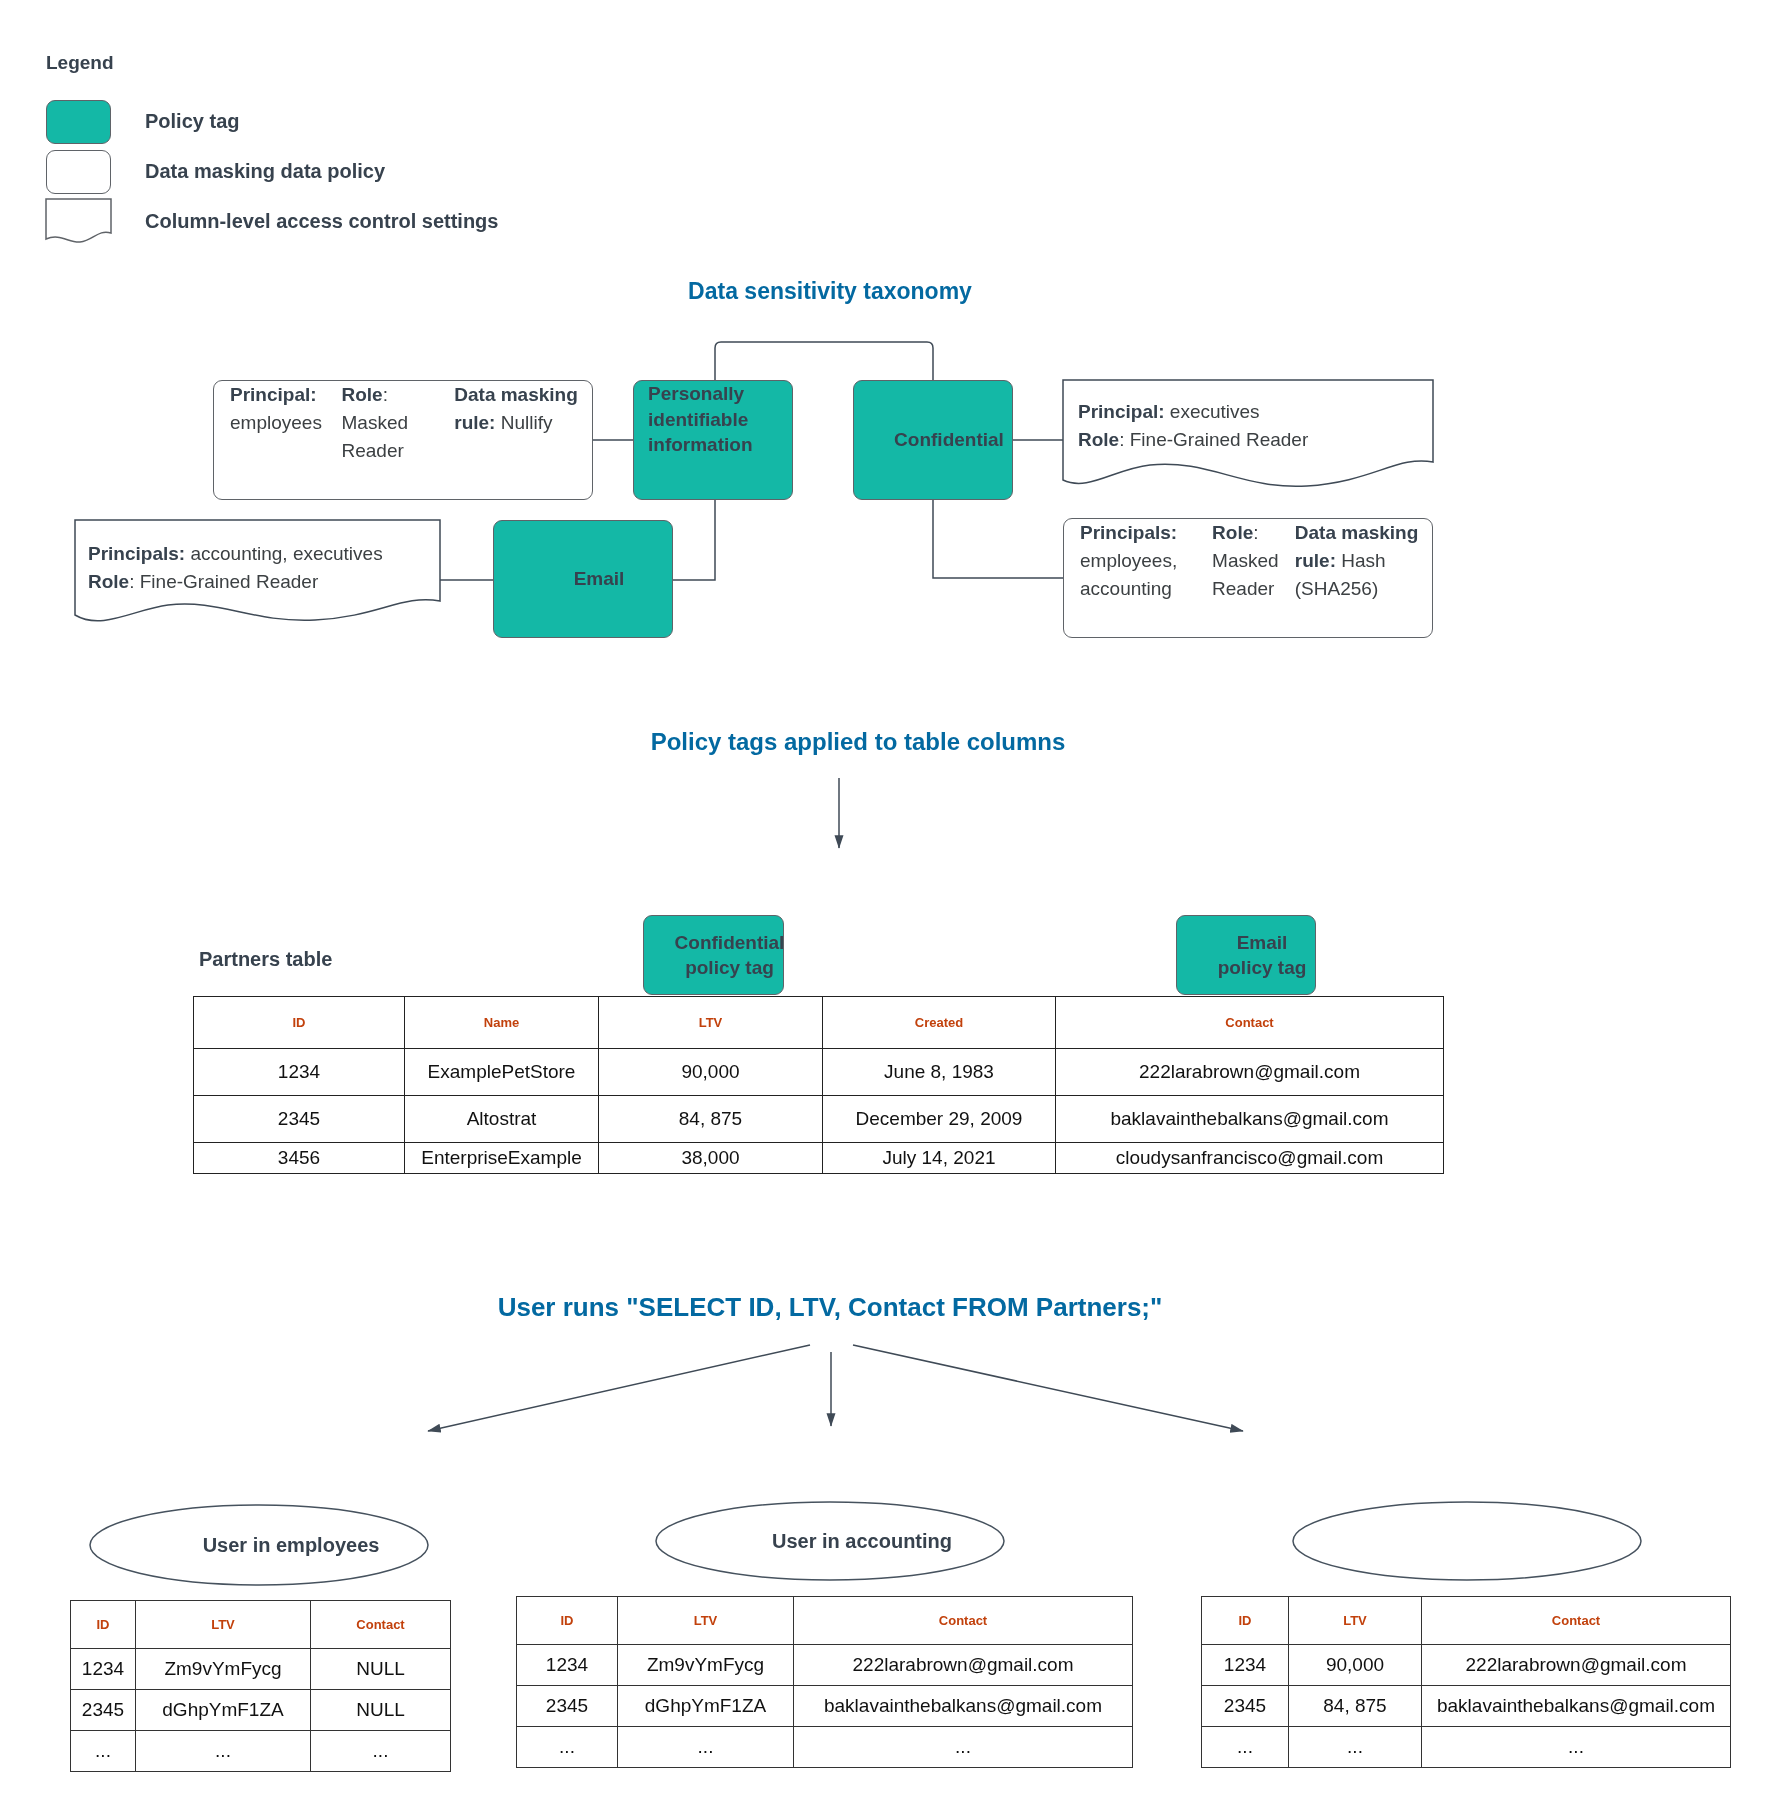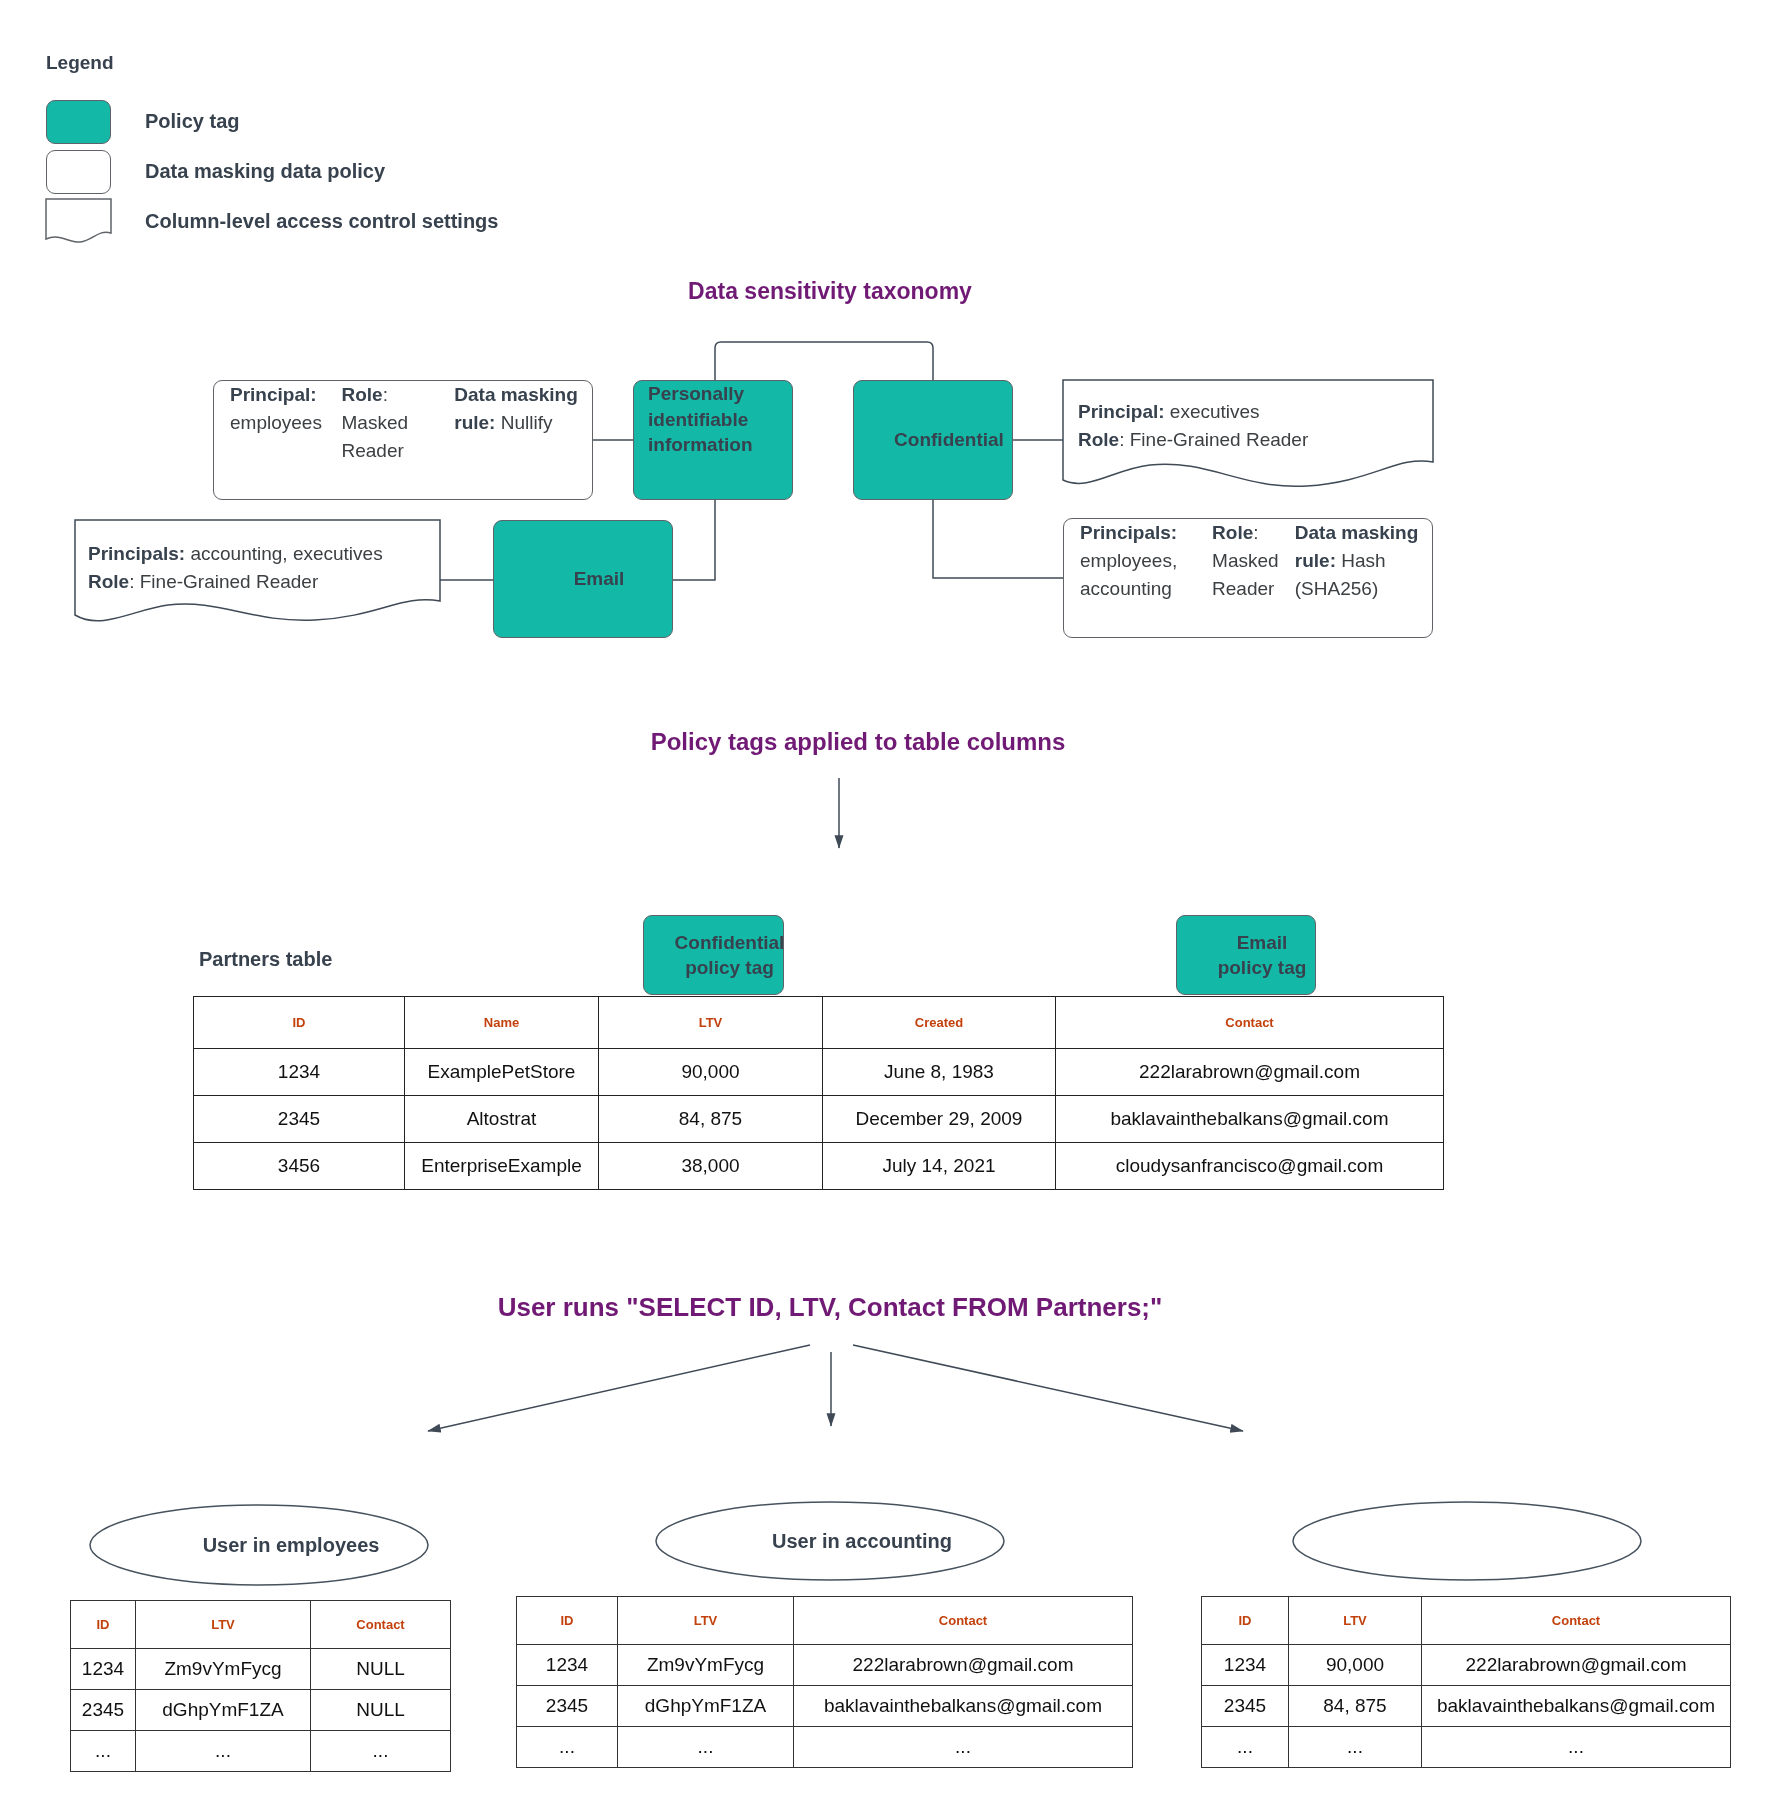--- a/index.html
+++ b/index.html
@@ -7,21 +7,21 @@
     position:relative;width:1778px;height:1812px;background:#ffffff;
     font-family:"Liberation Sans", sans-serif;color:#37424e;overflow:hidden;
   }
   .abs{position:absolute;}
   svg.layer{position:absolute;left:0;top:0;pointer-events:none;}
   .box{border:1.5px solid #5f6368;border-radius:9px;background:#fff;box-sizing:border-box;}
   .blue{background:#14b8a6;}
   .flexc{display:flex;align-items:center;justify-content:center;padding-left:32px;}
   .flexl{display:flex;justify-content:center;}
   .bold{font-weight:bold;}
-  .sect-title{font-weight:bold;font-size:24px;text-align:center;color:#701a75;}
+  .sect-title{font-weight:bold;font-size:24px;text-align:center;color:#0369a1;}
   .policy-lines{font-size:19px;line-height:28px;color:#3c4043;}
   .policy-lines .b{font-weight:bold;color:#37424e;}
   .tag-label{font-weight:bold;font-size:19px;line-height:1.32;color:#37424e;text-align:center;}
   table.grid{border-collapse:collapse;table-layout:fixed;background:#fff;}
   table.grid th{font-size:13px;font-weight:bold;color:#c2410c;}
   table.grid td{font-size:19px;color:#111;}
   table.grid th,table.grid td{border:1px solid #222;text-align:center;padding:0 4px;overflow:hidden;white-space:nowrap;}
   table.grid2 th,table.grid2 td{border:1.5px solid #333;}
   .ellipse-label{font-weight:bold;font-size:20px;color:#37424e;text-align:center;}
   .legend-label{font-weight:bold;font-size:20px;color:#37424e;}
@@ -149,21 +149,21 @@
         <td>June 8, 1983</td>
         <td>222larabrown@gmail.com</td>
       </tr>
       <tr style="height:47px;">
         <td>2345</td>
         <td>Altostrat</td>
         <td>84, 875</td>
         <td>December 29, 2009</td>
         <td>baklavainthebalkans@gmail.com</td>
       </tr>
-      <tr style="height:47px;">
+      <tr style="height:31px;">
         <td>3456</td>
         <td>EnterpriseExample</td>
         <td>38,000</td>
         <td>July 14, 2021</td>
         <td>cloudysanfrancisco@gmail.com</td>
       </tr>
     </tbody>
       </table>
   </div>
 

